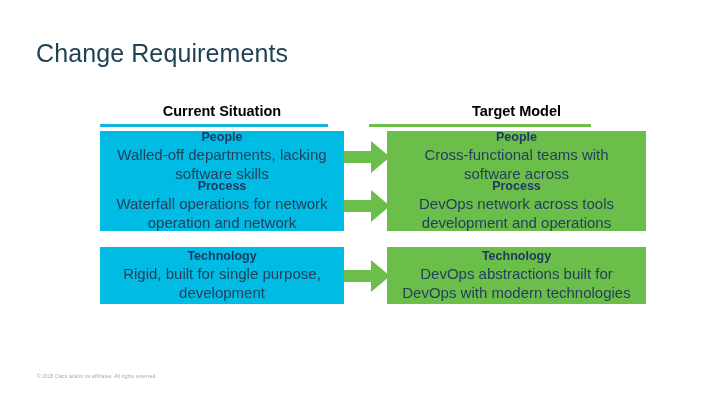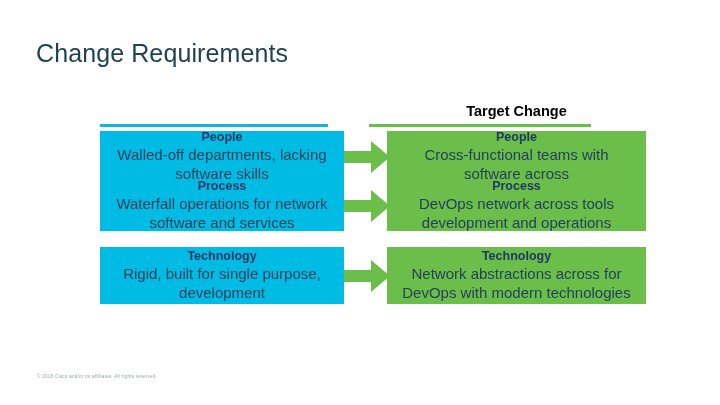--- a/index.html
+++ b/index.html
@@ -144,23 +144,24 @@
     white-space: nowrap;
   }
 </style>
 </head>
 <body>
 
 <div id="slide">
 
   <div id="slide-title">Change Requirements</div>
 
+  <div class="col-header" id="header-current">Current Situation</div>
   <div class="col-rule" id="rule-current"></div>
 
-  <div class="col-header" id="header-target">Target Change</div>
+  <div class="col-header" id="header-target">Target Model</div>
   <div class="col-rule" id="rule-target"></div>
 
   <div class="row" id="row-0">
     <div class="box box-left">
       <div class="box-title">People</div>
       <div class="box-desc">Walled-off departments, lacking software skills</div>
     </div>
     <div class="arrow">
       <svg viewBox="0 0 46 32" preserveAspectRatio="none" aria-hidden="true">
         <polygon points="0,10 27,10 27,0 46,16 27,32 27,22 0,22" fill="#6cbe4a"></polygon>
@@ -168,21 +169,21 @@
     </div>
     <div class="box box-right">
       <div class="box-title">People</div>
       <div class="box-desc">Cross-functional teams with software across</div>
     </div>
   </div>
 
   <div class="row" id="row-1">
     <div class="box box-left">
       <div class="box-title">Process</div>
-      <div class="box-desc">Waterfall operations for network software and services</div>
+      <div class="box-desc">Waterfall operations for network operation and network</div>
     </div>
     <div class="arrow">
       <svg viewBox="0 0 46 32" preserveAspectRatio="none" aria-hidden="true">
         <polygon points="0,10 27,10 27,0 46,16 27,32 27,22 0,22" fill="#6cbe4a"></polygon>
       </svg>
     </div>
     <div class="box box-right">
       <div class="box-title">Process</div>
       <div class="box-desc">DevOps network across tools development and operations</div>
     </div>
@@ -193,19 +194,19 @@
       <div class="box-title">Technology</div>
       <div class="box-desc">Rigid, built for single purpose, development</div>
     </div>
     <div class="arrow">
       <svg viewBox="0 0 46 32" preserveAspectRatio="none" aria-hidden="true">
         <polygon points="0,10 27,10 27,0 46,16 27,32 27,22 0,22" fill="#6cbe4a"></polygon>
       </svg>
     </div>
     <div class="box box-right">
       <div class="box-title">Technology</div>
-      <div class="box-desc">Network abstractions across for DevOps with modern technologies</div>
+      <div class="box-desc">DevOps abstractions built for DevOps with modern technologies</div>
     </div>
   </div>
 
   <div id="footer">© 2018 Cisco and/or its affiliates. All rights reserved.</div>
 
 </div>
 
 </body></html>

